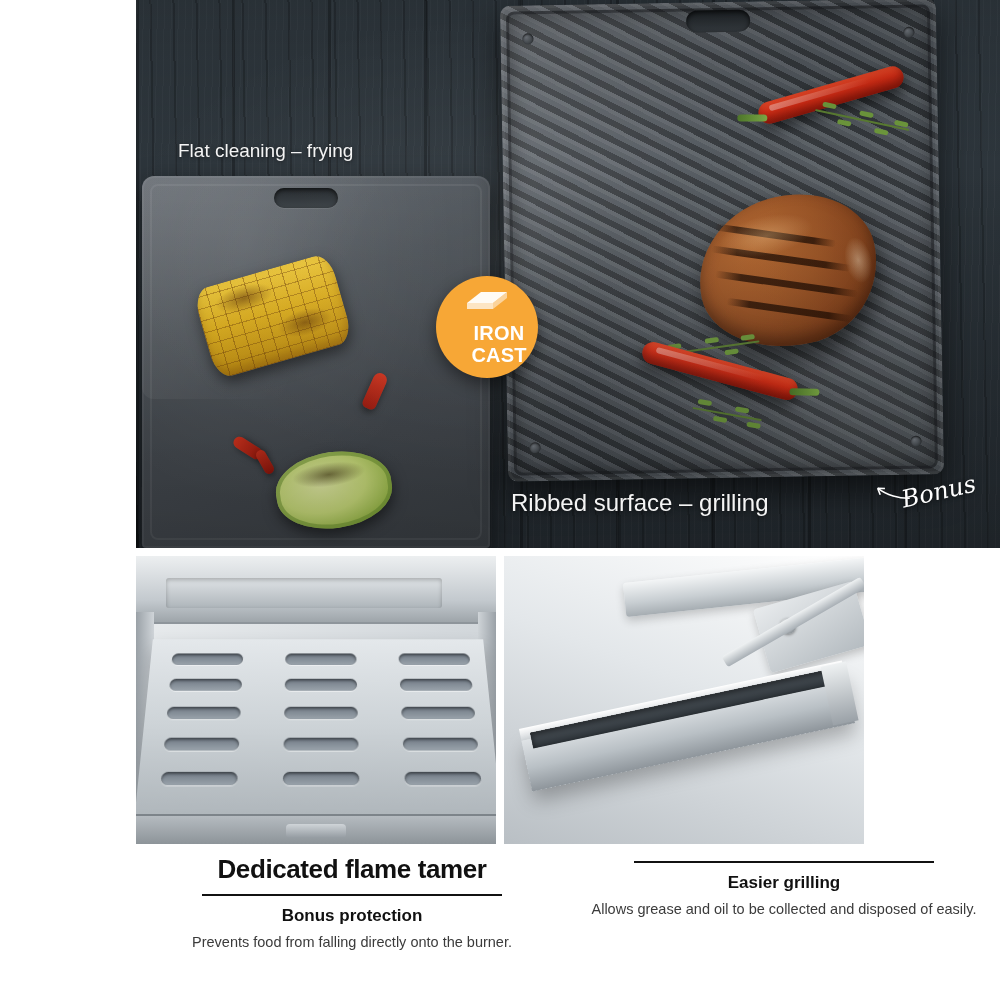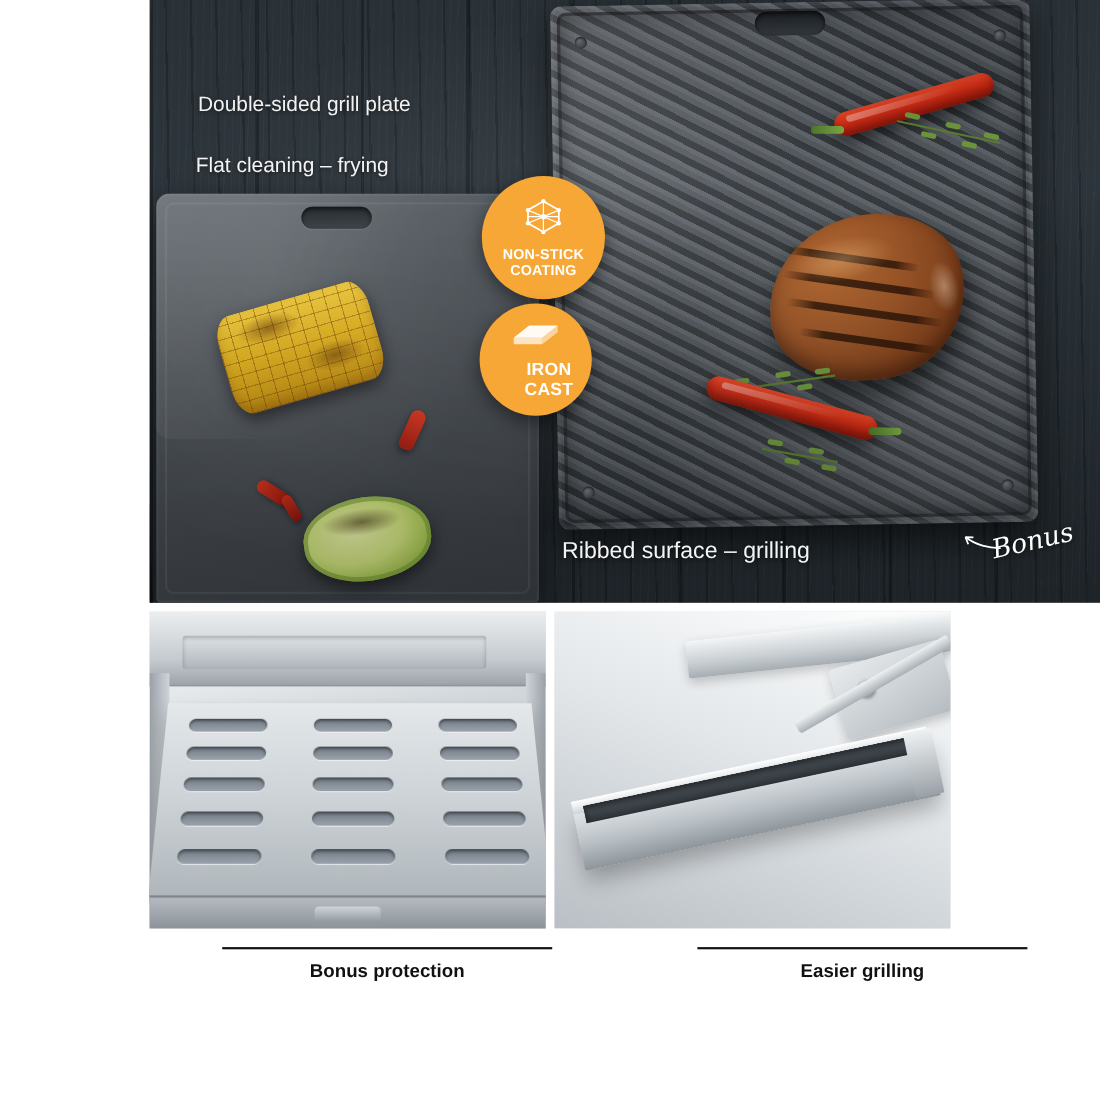--- a/index.html
+++ b/index.html
@@ -51,21 +51,21 @@
     font-size: 19px; color: #f2f2f2; font-weight: 400;
     text-shadow: 0 1px 4px rgba(0,0,0,.5);
   }
   .label-flat {
     position: absolute; left: 42px; top: 140px;
     font-size: 19px; color: #f4f4f4;
     text-shadow: 0 1px 4px rgba(0,0,0,.55);
   }
   .label-ribbed {
     position: absolute; left: 375px; top: 489px;
-    font-size: 21px; color: #f4f4f4;
+    font-size: 24px; color: #f4f4f4;
     text-shadow: 0 1px 4px rgba(0,0,0,.55);
   }
   .bonus {
     position: absolute; left: 768px; top: 476px;
     width: 86px; height: 56px;
     font-family: "DejaVu Serif", serif;
     font-style: italic; font-size: 24px; color: #ffffff;
     transform: rotate(-13deg);
     text-shadow: 0 1px 4px rgba(0,0,0,.55);
   }
@@ -284,21 +284,21 @@
     left: 302px; top: 160px; width: 112px; height: 112px;
   }
   .badge-iron {
     left: 300px; top: 276px; width: 102px; height: 102px;
   }
   .badge .ic { display: block; margin-bottom: 4px; }
   .badge .txt {
     font-size: 13px; font-weight: bold; line-height: 1.08;
     letter-spacing: .2px;
   }
-  .badge-iron .txt { font-size: 16px; margin-left: 24px; }
+  .badge-iron .txt { font-size: 20px; margin-left: 24px; }
 
   
   .panel-img {
     position: absolute;
     overflow: hidden;
     background: linear-gradient(135deg, #e9ecef, #c7ccd1);
   }
   .panel-left-img  { left: 136px; top: 556px; width: 360px; height: 288px; }
   .panel-right-img { left: 504px; top: 556px; width: 360px; height: 288px; }
 
@@ -496,55 +496,35 @@
     <div class="thyme t3">
       <div class="stalk" style="width:70px"></div>
       <span style="left:4px;top:0"></span>
         <span style="left:22px;top:14px"></span>
       <span style="left:42px;top:1px"></span>
         <span style="left:56px;top:14px"></span>
     </div>
 
     <div class="hero-vig"></div>
 
-    <div class="badge badge-nonstick">
-      <span class="ic">
-        <svg width="40" height="36" viewBox="0 0 40 36">
-          <path d="M6 12 L20 4 L34 12 L34 24 L20 32 L6 24 Z" fill="none" stroke="#ffffff" stroke-width="1.6"></path>
-          <path d="M6 12 L34 24 M34 12 L6 24 M20 4 L20 32 M6 18 L34 18" stroke="#ffffff" stroke-width="1.1"></path>
-          <circle cx="20" cy="4" r="2" fill="#ffffff"></circle>
-            <circle cx="6" cy="12" r="2" fill="#ffffff"></circle>
-          <circle cx="34" cy="12" r="2" fill="#ffffff"></circle>
-            <circle cx="20" cy="32" r="2" fill="#ffffff"></circle>
-          <circle cx="6" cy="24" r="2" fill="#ffffff"></circle>
-            <circle cx="34" cy="24" r="2" fill="#ffffff"></circle>
-          <circle cx="20" cy="18" r="2.4" fill="#ffffff"></circle>
-        </svg>
-      </span>
-      <span class="txt">
-        <span>NON-STICK</span><br>
-        <span>COATING</span>
-      </span>
-    </div>
 
     <div class="badge badge-iron">
       <span class="ic">
         <svg width="48" height="28" viewBox="0 0 48 28">
           <path d="M4 16 L18 5 L44 5 L30 16 Z" fill="#ffffff" opacity="0.95"></path>
           <path d="M4 16 L30 16 L30 22 L4 22 Z" fill="#ffffff" opacity="0.7"></path>
           <path d="M30 16 L44 5 L44 11 L30 22 Z" fill="#ffffff" opacity="0.5"></path>
         </svg>
       </span>
       <span class="txt">
         <span>IRON</span><br>
         <span>CAST</span>
       </span>
     </div>
 
-    <div class="hero-sub">Double-sided grill plate</div>
     <div class="label-flat">Flat cleaning – frying</div>
     <div class="label-ribbed">Ribbed surface – grilling</div>
     <div class="bonus">
       <span class="arrow">
         <svg width="34" height="22" viewBox="0 0 34 22">
           <path d="M32 20 C22 18 10 12 3 3" fill="none" stroke="#ffffff" stroke-width="1.6"></path>
           <path d="M3 3 L10 5 M3 3 L4 10" fill="none" stroke="#ffffff" stroke-width="1.6"></path>
         </svg>
       </span>
       <span>Bonus</span>
@@ -598,22 +578,25 @@
     <div class="gt-tray">
       <div class="lip"></div>
       <div class="front"></div>
       <div class="inner"></div>
       <div class="end"></div>
     </div>
   </div>
 
   <div class="captions">
     <div class="cap">
+      <h2>Dedicated flame tamer</h2>
       <div class="rule"></div>
       <h3>Bonus protection</h3>
+      <p>Prevents food from falling directly onto the burner.</p>
     </div>
     <div class="cap">
       <div class="rule"></div>
       <h3>Easier grilling</h3>
+      <p>Allows grease and oil to be collected and disposed of easily.</p>
     </div>
   </div>
 
 </div>
 
 </body></html>

